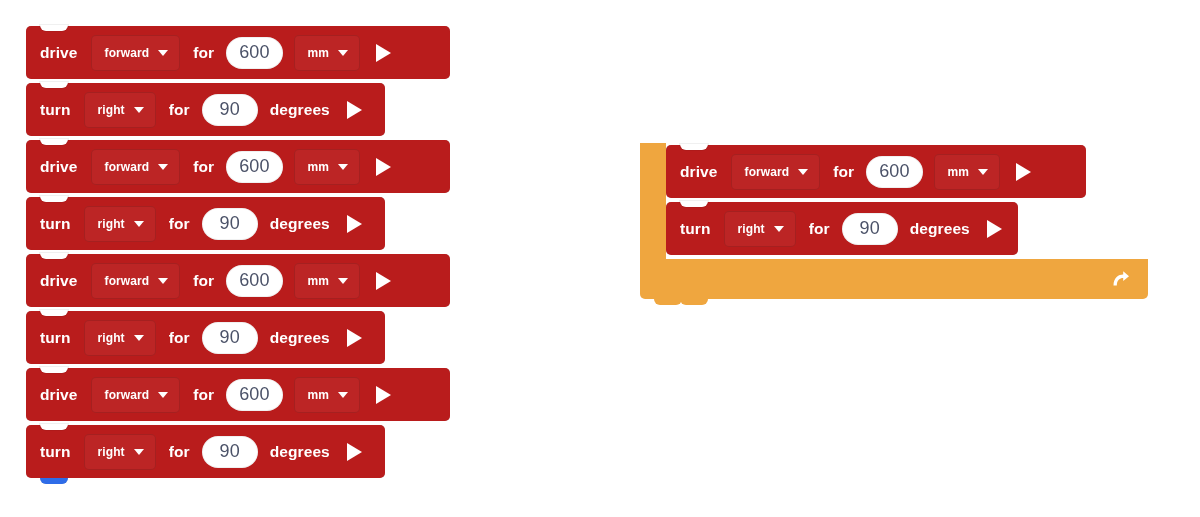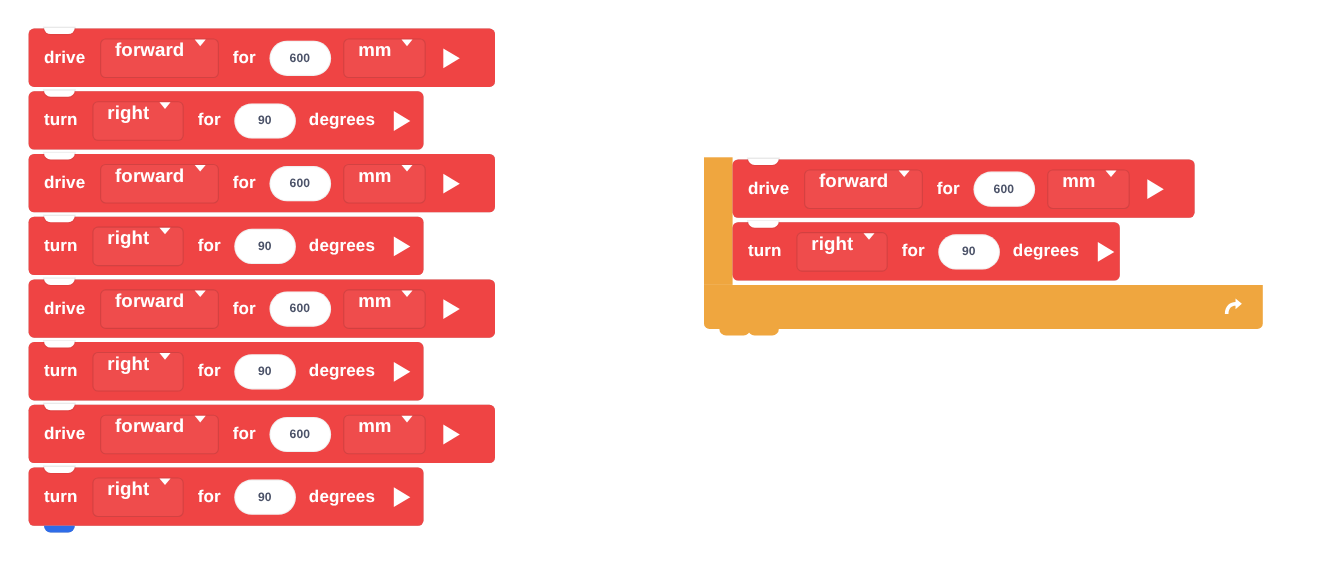--- a/index.html
+++ b/index.html
@@ -22,21 +22,21 @@
     align-items:center;
     padding:0 12px 0 14px;
     color:#ffffff;
     font-size:15.5px;
     font-weight:bold;
     letter-spacing:.1px;
     border-radius:5px;
     margin-bottom:4px;
     filter:drop-shadow(0 0 0.5px rgba(0,0,0,.25));
   }
-  .block.motion{background:#ef4444;}
+  .block.motion{background:#b91c1c;}
 
   
   .block .notch-top,
   .block .notch-bot{
     position:absolute;
     left:14px;
     width:28px;height:6px;
     pointer-events:none;
   }
   .block .notch-top{
@@ -52,31 +52,31 @@
   }
   .block.motion .notch-bot{background:#2e6ce8;}
 
   
   .lbl{margin:0 7px;white-space:nowrap;}
   .lbl.first{margin-left:0;}
 
   
   .dropdown{
     display:inline-flex;
-    align-items:flex-start;
+    align-items:center;
     gap:9px;
     height:34px;
     padding:0 11px 0 13px;
     margin:0 6px;
     border-radius:5px;
     border:1px solid rgba(0,0,0,.12);
     background:rgba(255,255,255,.045);
     color:#fff;
     font-weight:bold;
-    font-size:17px;
+    font-size:12px;
     white-space:nowrap;
   }
   .caret{
     width:0;height:0;
     border-left:5.5px solid transparent;
     border-right:5.5px solid transparent;
     border-top:6.5px solid #ffffff;
     display:inline-block;
   }
 
@@ -85,22 +85,22 @@
     display:inline-flex;
     align-items:center;
     justify-content:center;
     min-width:30px;
     height:32px;
     padding:0 13px;
     margin:0 5px;
     background:#ffffff;
     color:#4b5268;
     border-radius:17px;
-    font-weight:bold;
-    font-size:11px;
+    font-weight:normal;
+    font-size:18px;
     box-shadow:inset 0 0 0 1px rgba(0,0,0,.06);
   }
 
   
   .play{
     width:0;height:0;
     border-top:9px solid transparent;
     border-bottom:9px solid transparent;
     border-left:15px solid #ffffff;
     margin-left:10px;margin-right:2px;

